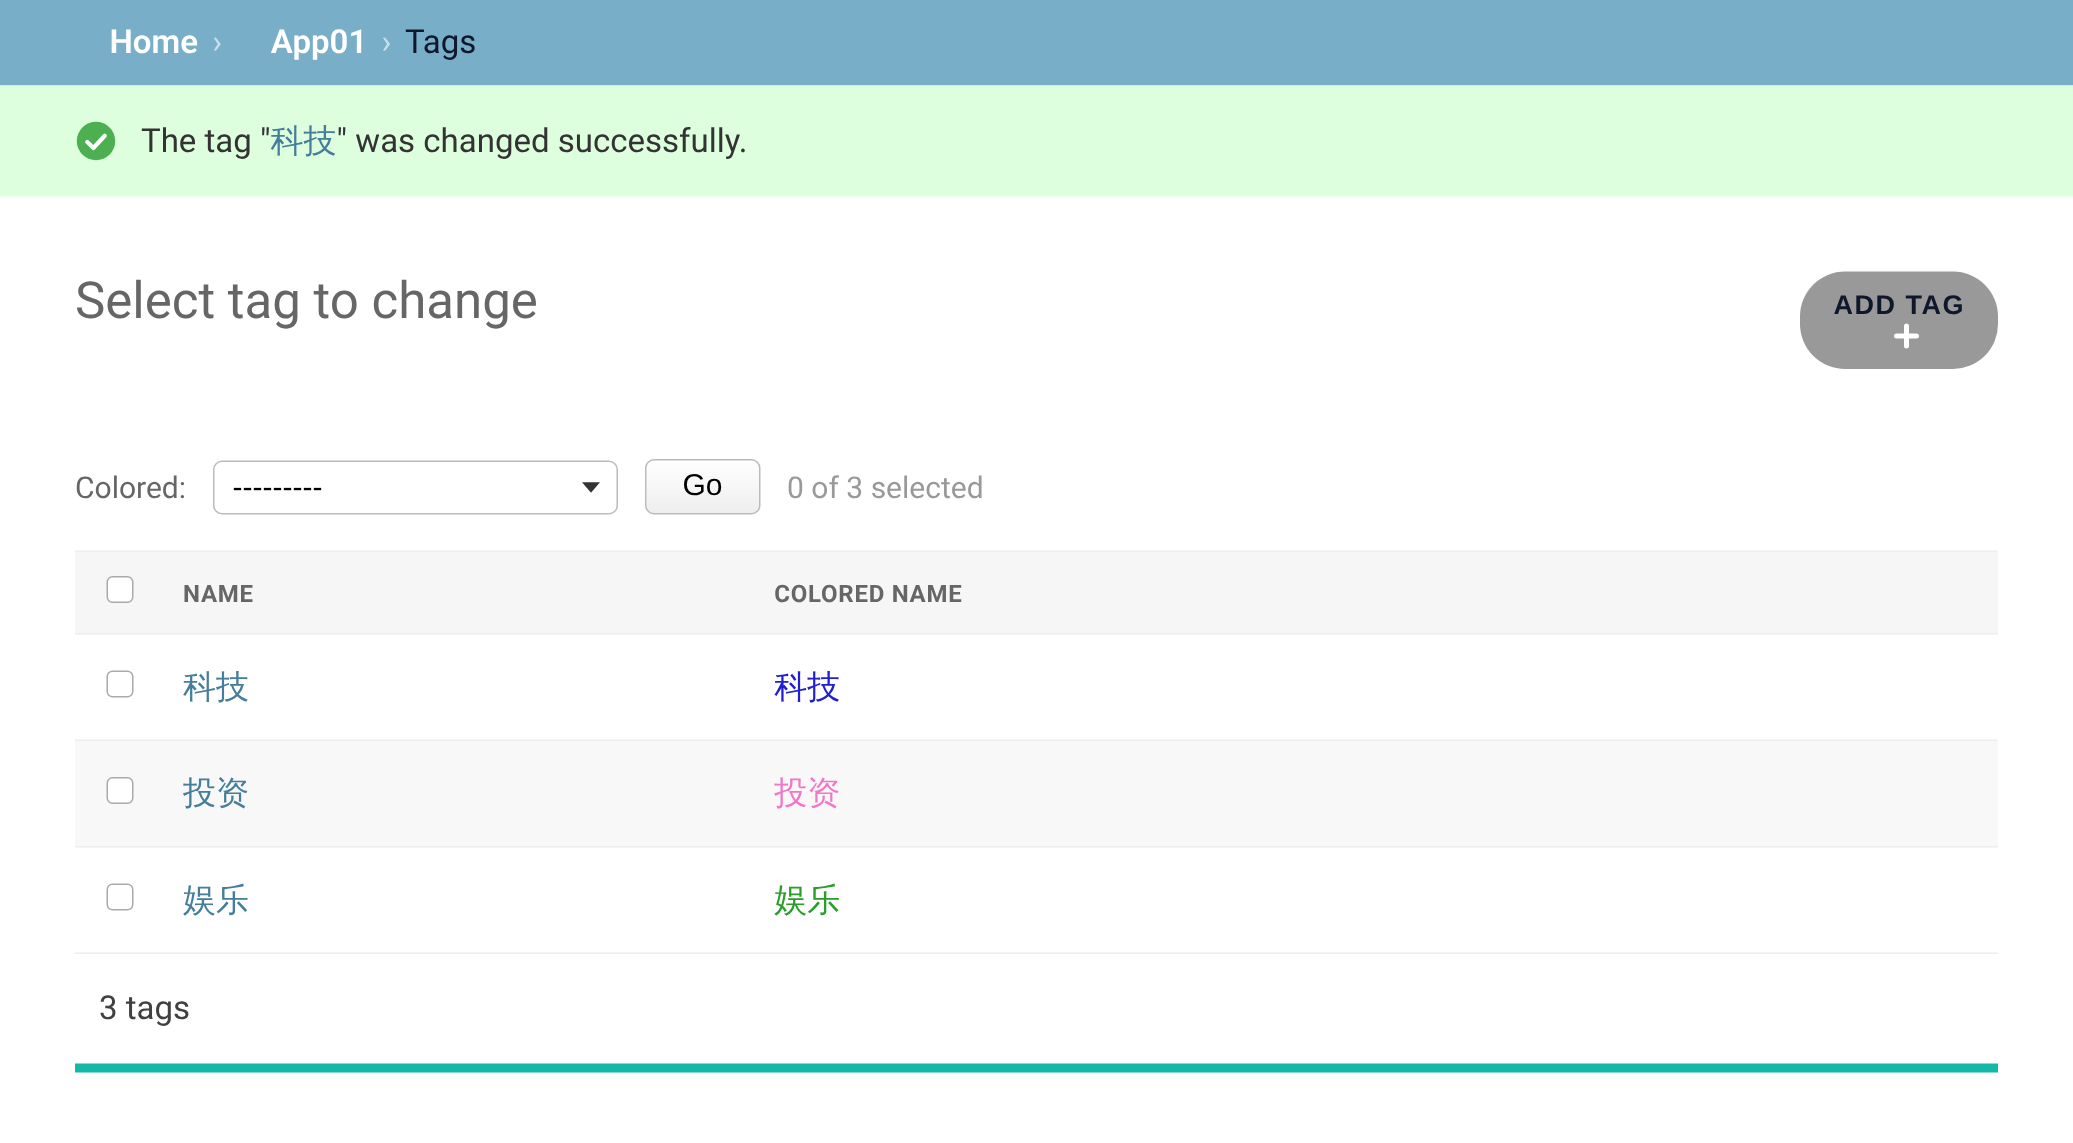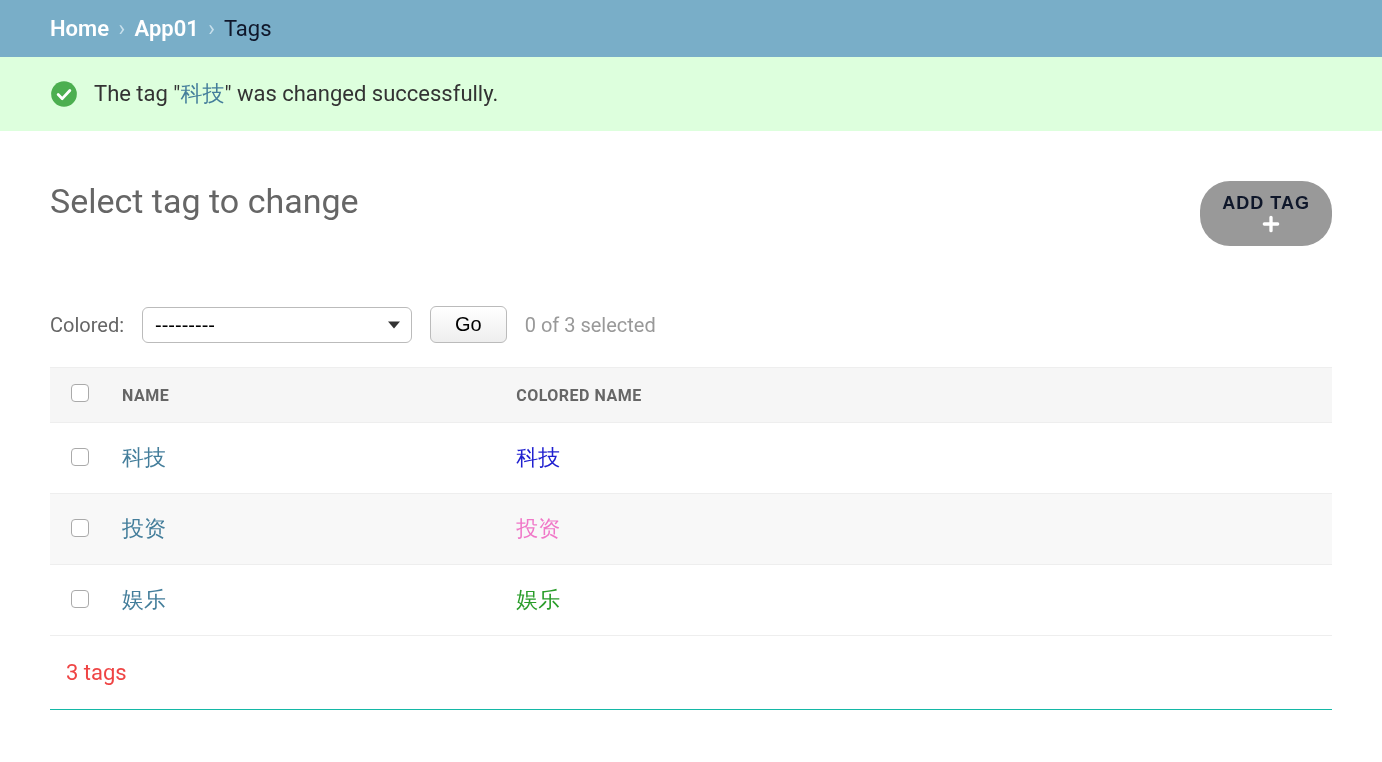--- a/index.html
+++ b/index.html
@@ -1,19 +1,19 @@
 <!DOCTYPE html>
 <html><head>
 <meta charset="utf-8">
 <style>
 * { box-sizing: border-box; margin: 0; padding: 0; }
 body { font-family: -apple-system, BlinkMacSystemFont, "Segoe UI", Roboto, Helvetica, Arial, sans-serif; font-size: 16px; color: #333; background: #fff; }
 
 .breadcrumb-bar { background: #79aec8; padding: 16px 50px; color: #fff; font-size: 22px; }
-.breadcrumb-bar a.bc-link { color: #fff; text-decoration: none; font-weight: 600; }
+.breadcrumb-bar a.bc-link { color: #fff; text-decoration: none; font-weight: 600; margin-left: 23px; }
 .breadcrumb-bar .sep { color: #c9e0ec; margin: 0 4px; font-weight: 400; }
 .breadcrumb-bar .bc-current { color: #0f172a; font-weight: 400; }
 
 .message-bar { background: #dfd; padding: 22px 50px; display: flex; align-items: center; font-size: 22px; color: #333; }
 .message-bar .check-icon { width: 28px; height: 28px; margin-right: 16px; flex-shrink: 0; }
 .message-bar .tag-link { color: #447e9b; text-decoration: none; }
 
 .content { padding: 50px 50px 30px 50px; }
 
 .header-row { display: flex; justify-content: space-between; align-items: flex-start; margin-bottom: 60px; }
@@ -33,21 +33,21 @@
 
 table.results { width: 100%; border-collapse: collapse; }
 table.results thead th { background: #f6f6f6; border-top: 1px solid #eee; border-bottom: 1px solid #eee; text-align: left; padding: 16px 12px; font-size: 16px; font-weight: 700; color: #666; letter-spacing: 0.5px; text-transform: uppercase; }
 table.results thead th.check-col, table.results tbody td.check-col { width: 60px; text-align: center; }
 table.results tbody td { padding: 20px 12px; border-bottom: 1px solid #eee; font-size: 22px; vertical-align: middle; }
 table.results tbody tr.alt { background: #f8f8f8; }
 table.results a.name-link { color: #447e9b; text-decoration: none; font-weight: 500; }
 
 .row-checkbox, .header-checkbox { width: 18px; height: 18px; border: 1px solid #aaa; border-radius: 4px; display: inline-block; background: #fff; cursor: pointer; }
 
-.footer-count { padding: 24px 16px; font-size: 22px; color: #ef4444; border-bottom: 1px solid #14b8a6; }
+.footer-count { padding: 24px 16px; font-size: 22px; color: #404040; border-bottom: 6px solid #14b8a6; }
 </style>
 </head>
 <body>
 
 <div class="breadcrumb-bar">
   <a href="#" class="bc-link">Home</a>
   <span class="sep">›</span>
   <a href="#" class="bc-link">App01</a>
   <span class="sep">›</span>
   <span class="bc-current">Tags</span>

